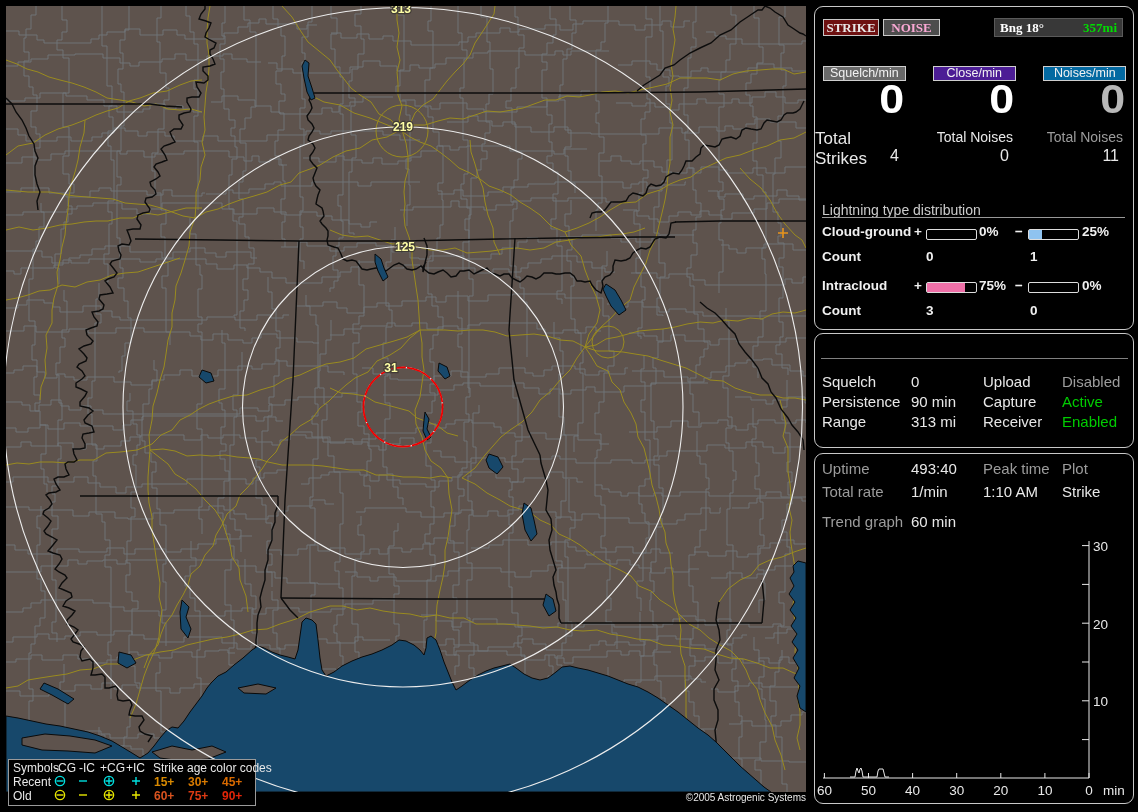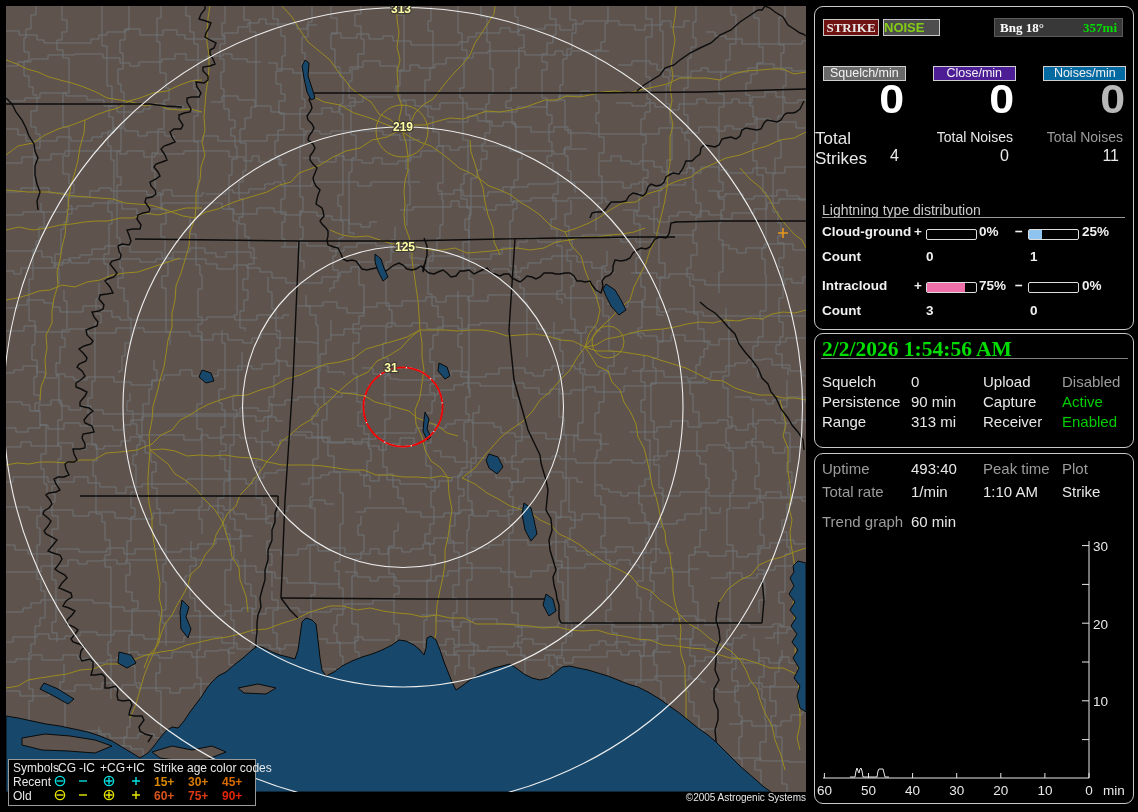--- a/index.html
+++ b/index.html
@@ -295,21 +295,21 @@
     </svg>
     <div style="position:absolute;left:145px;top:15px;color:#d98a00;font-weight:bold">15+</div>
     <div style="position:absolute;left:179px;top:15px;color:#d97b00;font-weight:bold">30+</div>
     <div style="position:absolute;left:213px;top:15px;color:#d96a00;font-weight:bold">45+</div>
     <div style="position:absolute;left:145px;top:29px;color:#d9531f;font-weight:bold">60+</div>
     <div style="position:absolute;left:179px;top:29px;color:#dd3a14;font-weight:bold">75+</div>
     <div style="position:absolute;left:213px;top:29px;color:#e22508;font-weight:bold">90+</div>
   </div>
 <div style="position:absolute;left:814px;top:6px;width:318px;height:322px;background:#000;border:1px solid #c8c8c8;border-radius:9px">
     <div style="position:absolute;left:8px;top:12px;width:54px;height:15px;background:#6e1111;border:1px solid #c8c8c8;color:#e8e8e8;font-family:'Liberation Serif',serif;font-weight:bold;font-size:13px;text-align:center;line-height:15px">STRIKE</div>
-    <div style="position:absolute;left:68px;top:12px;width:55px;height:15px;background:#4d4d4d;border:1px solid #c8c8c8;color:#84cc16;font-family:Liberation Sans, sans-serif;font-weight:bold;font-size:13px;text-align:left;line-height:15px">NOISE</div>
+    <div style="position:absolute;left:68px;top:12px;width:55px;height:15px;background:#4d4d4d;border:1px solid #c8c8c8;color:#f9a8d4;font-family:Liberation Serif, serif;font-weight:bold;font-size:13px;text-align:center;line-height:15px">NOISE</div>
     <div style="position:absolute;left:179px;top:11px;width:127px;height:17px;background:#383838;border:1px solid #5a5a5a;font-family:Liberation Serif, serif;font-weight:bold;font-size:13px;line-height:17px"><span style="color:#fff;margin-left:5px">Bng 18°</span><span style="color:#00dd00;float:right;margin-right:5px">357mi</span></div>
     <div style="position:absolute;left:7.7px;top:58.9px;width:81.3px;height:12.7px;background:#696969;border:1px solid #cfcfcf;color:#f2f2f2;font-size:12.5px;text-align:center;line-height:12.5px">Squelch/min</div>
     <div style="position:absolute;left:117.5px;top:58.9px;width:81.5px;height:12.7px;background:#4c1d95;border:1px solid #cfcfcf;color:#f2f2f2;font-size:12.5px;text-align:center;line-height:12.5px">Close/min</div>
     <div style="position:absolute;left:228.3px;top:58.9px;width:81px;height:12.7px;background:#0369a1;border:1px solid #cfcfcf;color:#f2f2f2;font-size:12.5px;text-align:center;line-height:12.5px">Noises/min</div>
     <div style="position:absolute;right:229px;top:72px;color:#fff;font-weight:bold;font-size:40px;line-height:40px;transform:scaleX(1.12);transform-origin:100% 50%">0</div>
     <div style="position:absolute;right:119px;top:72px;color:#fff;font-weight:bold;font-size:40px;line-height:40px;transform:scaleX(1.12);transform-origin:100% 50%">0</div>
     <div style="position:absolute;right:8px;top:72px;color:#b8b8b8;font-weight:bold;font-size:40px;line-height:40px;transform:scaleX(1.12);transform-origin:100% 50%">0</div>
     <div style="position:absolute;right:229px;top:122px;color:#e8e8e8;font-size:17px">Total Strikes</div>
     <div style="position:absolute;right:120px;top:122px;color:#e8e8e8;font-size:14px">Total Noises</div>
     <div style="position:absolute;right:10px;top:122px;color:#9c9c9c;font-size:14px">Total Noises</div>
@@ -337,21 +337,20 @@
     </div>
     <div style="position:absolute;left:164px;top:271px;font-weight:bold;font-size:13.5px;color:#f0f0f0">75%</div>
     <div style="position:absolute;left:200px;top:271px;font-weight:bold;font-size:13.5px;color:#f0f0f0">−</div>
     <div style="position:absolute;width:49px;height:9px;background:#000;border:1px solid #ddd;border-radius:2px;left:213px;top:274.5px"></div>
     <div style="position:absolute;left:267px;top:271px;font-weight:bold;font-size:13.5px;color:#f0f0f0">0%</div>
     <div style="position:absolute;left:7px;top:296px;font-weight:bold;font-size:13.5px;color:#f0f0f0">Count</div>
     <div style="position:absolute;left:111px;top:296px;font-weight:bold;font-size:13.5px;color:#f0f0f0">3</div>
     <div style="position:absolute;left:215px;top:296px;font-weight:bold;font-size:13.5px;color:#f0f0f0">0</div>
   </div>
 <div style="position:absolute;left:814px;top:333px;width:318px;height:113px;background:#000;border:1px solid #c8c8c8;border-radius:9px">
-    <div style="position:absolute;left:7px;top:3px;font-family:'Liberation Serif',serif;font-weight:bold;font-size:21.5px;color:#00dd00">2/2/2026 1:54:56 AM</div>
     <div style="position:absolute;left:6px;top:24px;width:307px;border-bottom:1px solid #808080"></div>
     <div style="position:absolute;left:7px;top:38.5px;font-size:15px;color:#e8e8e8">Squelch</div>
     <div style="position:absolute;left:96px;top:38.5px;font-size:15px;color:#e8e8e8">0</div>
     <div style="position:absolute;left:168px;top:38.5px;font-size:15px;color:#e8e8e8">Upload</div>
     <div style="position:absolute;left:247px;top:38.5px;font-size:15px;color:#9c9c9c">Disabled</div>
     <div style="position:absolute;left:7px;top:59px;font-size:15px;color:#e8e8e8">Persistence</div>
     <div style="position:absolute;left:96px;top:59px;font-size:15px;color:#e8e8e8">90 min</div>
     <div style="position:absolute;left:168px;top:59px;font-size:15px;color:#e8e8e8">Capture</div>
     <div style="position:absolute;left:247px;top:59px;font-size:15px;color:#00cc00">Active</div>
     <div style="position:absolute;left:7px;top:79px;font-size:15px;color:#e8e8e8">Range</div>

